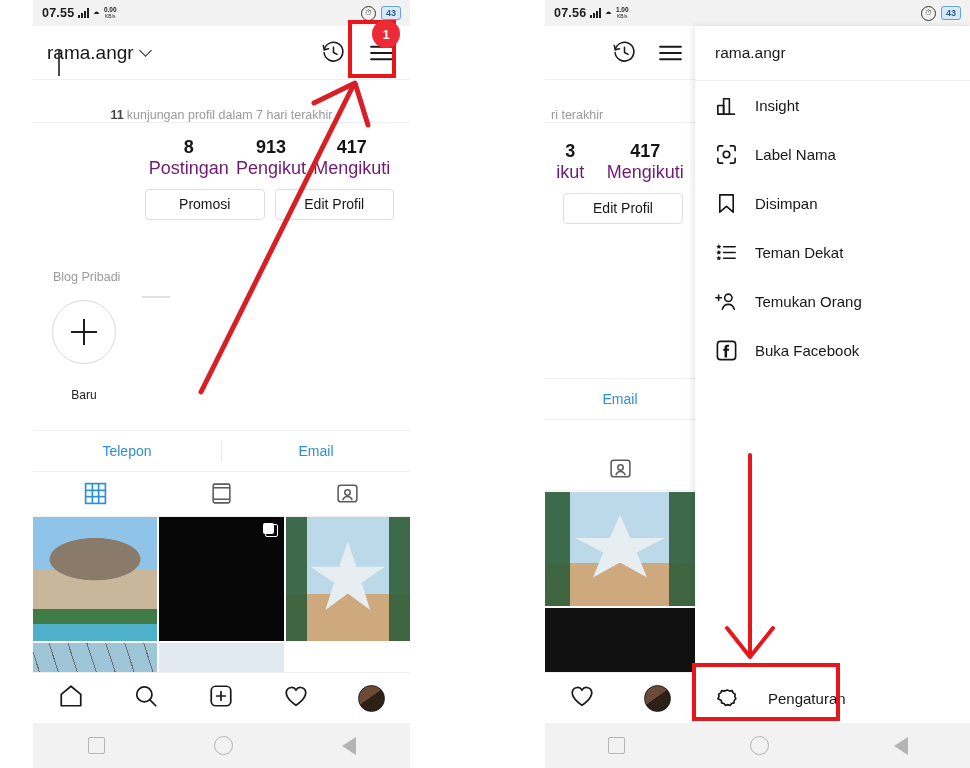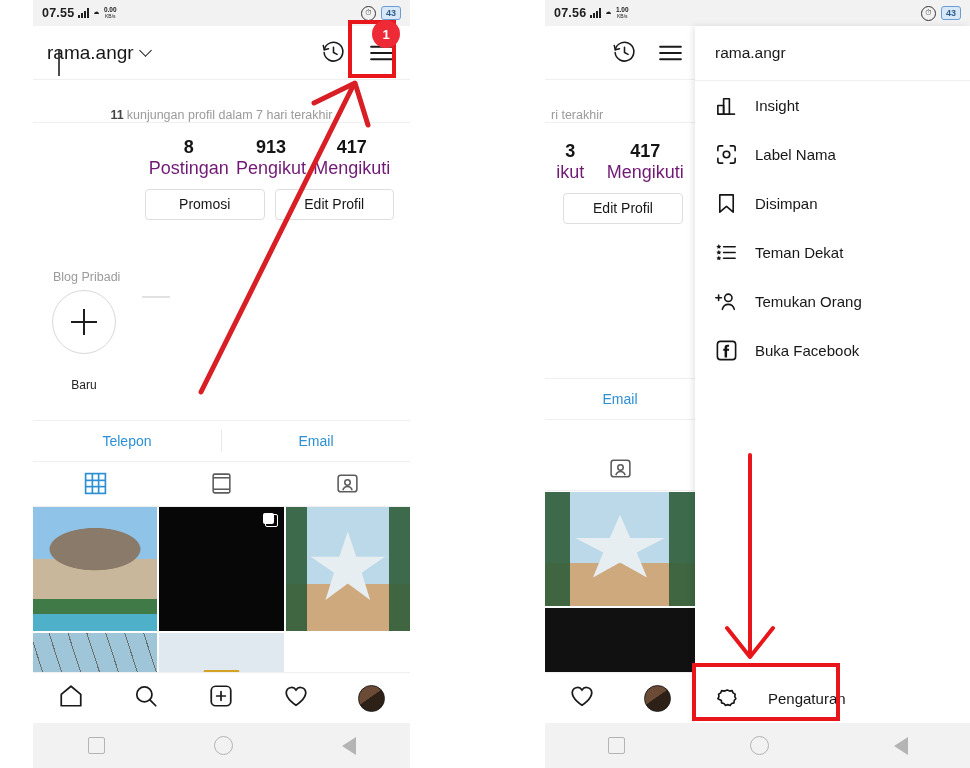--- a/index.html
+++ b/index.html
@@ -69,21 +69,21 @@
   .pbtn{flex:1;border:1px solid #dedede;border-radius:4px;height:29px;
     display:flex;align-items:center;justify-content:center;font-size:14px;
     color:#171717;background:#fff;}
 
   .bio{padding:6px 16px 0 16px;height:46px;box-sizing:border-box;position:relative;}
   .caret{position:absolute;left:25px;top:50px;width:2px;height:26px;background:#2b2b2b;opacity:.85;}
 
   
   .highlights{padding:4px 16px 10px 16px;display:flex;gap:22px;align-items:flex-start;}
   .hl{width:70px;text-align:center;}
-  .hl-title{font-size:12.5px;color:#9a9a9a;margin-bottom:6px;text-align:left;padding-left:4px;}
+  .hl-title{font-size:12.5px;color:#9a9a9a;margin-bottom:16px;text-align:left;padding-left:4px;}
   .hl-circle{width:62px;height:62px;border-radius:50%;border:1px solid #d9d9d9;
     margin:0 auto;display:flex;align-items:center;justify-content:center;}
   .plus{position:relative;width:26px;height:26px;}
   .plus:before,.plus:after{content:"";position:absolute;background:#1d1d1d;}
   .plus:before{left:0;top:12px;width:26px;height:2px;}
   .plus:after{top:0;left:12px;width:2px;height:26px;}
   .hl-label{font-size:12px;color:#222;margin-top:24px;}
   .hl-dash{width:28px;height:2px;background:#e2e2e2;margin-top:26px;}
 
   

